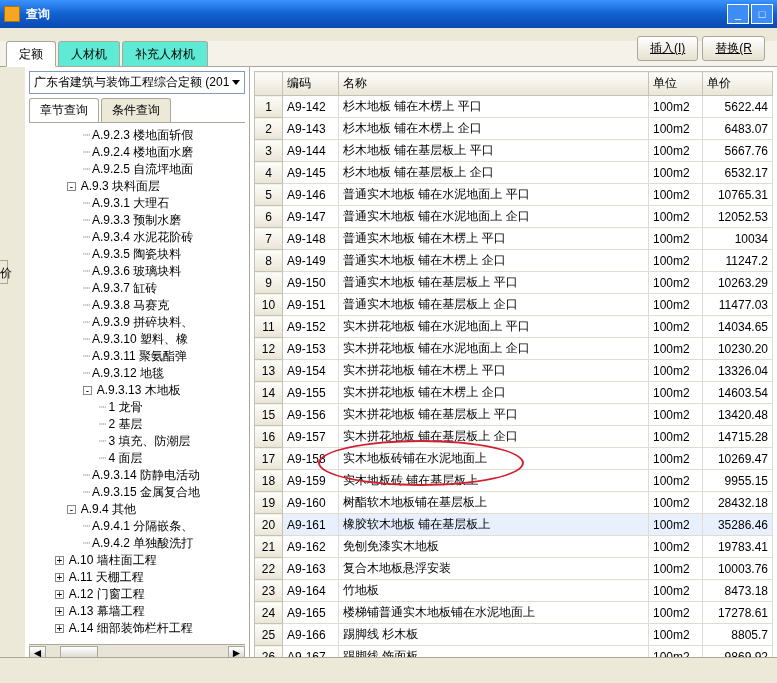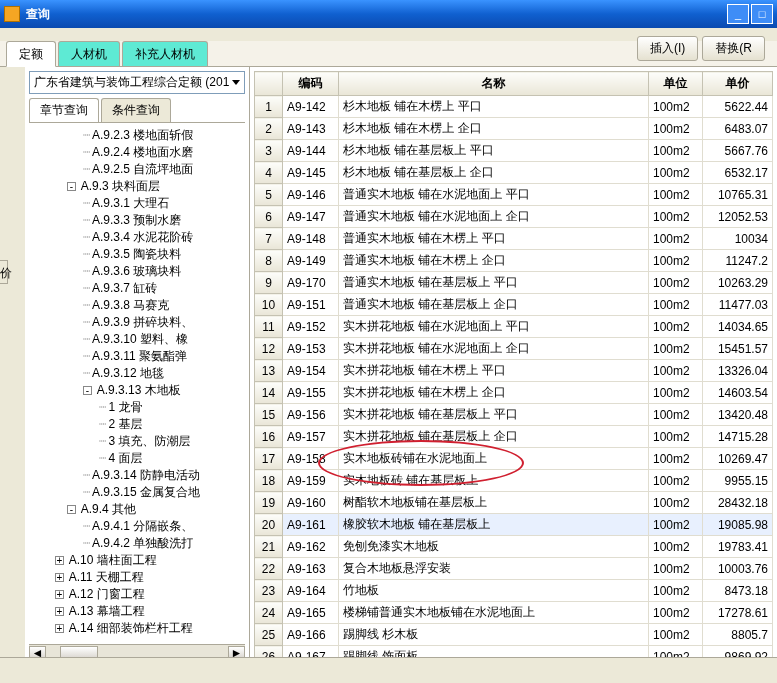--- a/index.html
+++ b/index.html
@@ -5,42 +5,42 @@
 * { box-sizing: border-box; margin: 0; padding: 0; }
 body { font-family: "Microsoft YaHei", "SimSun", sans-serif; font-size: 12px; background: #ece9d8; width: 777px; height: 683px; overflow: hidden; position: relative; }
 .titlebar { background: linear-gradient(to bottom, #3a93ff, #1060d0 50%, #0a4ab0); color: #fff; height: 28px; display: flex; align-items: center; padding: 0 4px; }
 .titlebar .icon { width: 16px; height: 16px; background: #f5a623; border: 1px solid #b07000; margin-right: 6px; }
 .titlebar .title { flex: 1; font-size: 12px; font-weight: bold; }
 .titlebar .winbtn { width: 22px; height: 20px; background: #3e8df7; border: 1px solid #fff; margin-left: 2px; color: #fff; display: flex; align-items: center; justify-content: center; font-size: 11px; cursor: pointer; }
 .tabbar { background: #f5f2e9; border-bottom: 1px solid #aca899; height: 26px; display: flex; padding-left: 6px; margin-top: 13px; }
 .tabbar .tab { border: 1px solid #aca899; border-bottom: none; padding: 4px 12px; margin-right: 2px; background: #5eead4; border-radius: 3px 3px 0 0; cursor: pointer; position: relative; }
 .tabbar .tab.active { background: #fff; border-bottom: 1px solid #fff; margin-bottom: -1px; }
 .topright { position: absolute; right: 12px; top: 36px; display: flex; }
-.btn { border: 1px solid #aca899; background: linear-gradient(#fff,#e5e1d0); padding: 3px 12px; margin-left: 4px; cursor: pointer; border-radius: 3px; }
+.btn { border: 1px solid #aca899; background: linear-gradient(#fff,#e5e1d0); padding: 3px 12px; margin-left: 4px; cursor: pointer; border-radius: 3px; text-decoration: underline; }
 .content { display: flex; height: calc(100% - 54px); margin-left: 25px; }
 .left { width: 225px; border-right: 1px solid #aca899; background: #fff; display: flex; flex-direction: column; }
 .dropdown { border: 1px solid #7f9db9; background: #fff; margin: 4px; padding: 2px 4px; display: flex; justify-content: space-between; align-items: center; cursor: pointer; }
 .dropdown .arrow { border-left: 4px solid transparent; border-right: 4px solid transparent; border-top: 5px solid #000; }
 .subtabs { display: flex; border-bottom: 1px solid #aca899; margin: 0 4px; }
 .subtabs .stab { border: 1px solid #aca899; border-bottom: none; padding: 3px 10px; margin-right: 2px; background: #ece9d8; cursor: pointer; border-radius: 3px 3px 0 0; }
 .subtabs .stab.active { background: #fff; }
 .tree { flex: 1; overflow: auto; padding: 4px 2px; line-height: 17px; font-size: 12px; }
 .tree .node { white-space: nowrap; cursor: pointer; padding: 0 4px; }
 .tree .node.sel { background: #fff; }
 .tree .exp { display: inline-block; width: 9px; height: 9px; border: 1px solid #888; text-align: center; line-height: 8px; font-size: 10px; margin-right: 2px; background: #fff; vertical-align: middle; }
 .tree .dots { color: #888; letter-spacing: -1px; }
 .scroll-h { height: 17px; background: #e8e5d8; border-top: 1px solid #aca899; display: flex; align-items: center; margin: 0 4px; }
 .scroll-h .sbtn { width: 17px; height: 15px; background: linear-gradient(#fff,#d4d0c8); border: 1px solid #aca899; display: flex; align-items: center; justify-content: center; cursor: pointer; }
 .scroll-h .thumb { width: 38px; height: 15px; background: linear-gradient(#fff,#d4d0c8); border: 1px solid #aca899; cursor: pointer; margin-left: 14px; }
 .radios { border-top: 1px solid #aca899; padding: 8px 6px; display: flex; justify-content: space-around; background: #ece9d8; }
 .radios label { cursor: pointer; }
 .right { flex: 1; background: #fff; overflow: auto; }
 .right-inner { padding: 4px; }
 table { border-collapse: collapse; width: 100%; background: #fff; }
-th { background: linear-gradient(#fdfdfa,#e9e6d7); border: 1px solid #c5c2b2; padding: 3px 4px; font-weight: bold; text-align: center; }
+th { background: linear-gradient(#fdfdfa,#e9e6d7); border: 1px solid #c5c2b2; padding: 3px 4px; font-weight: normal; text-align: left; }
 td { border: 1px solid #e0ddd0; padding: 2px 4px; height: 18px; }
 td.num { text-align: right; }
 td.rownum { background: linear-gradient(#fdfdfa,#e9e6d7); text-align: center; width: 28px; border: 1px solid #c5c2b2; }
 tr.selected td:not(.rownum) { background: #e8f0fe; }
 .blank-footer { height: 26px; background: #ece9d8; border-top: 1px solid #aca899; position: absolute; bottom: 0; left: 0; right: 0; }
 .left-edge { position: absolute; left: 0; top: 260px; width: 8px; height: 24px; background: #ece9d8; border: 1px solid #aca899; border-left: none; font-size: 12px; text-align: center; line-height: 24px; }
 .circle-mark { position: absolute; border: 2px solid #d02030; border-radius: 50%; pointer-events: none; }
 </style>
 </head>
 <body>
@@ -182,21 +182,21 @@
             </tr>
             <tr>
               <td class="rownum">8</td>
               <td>A9-149</td>
               <td>普通实木地板 铺在木楞上 企口</td>
               <td>100m2</td>
               <td class="num">11247.2</td>
             </tr>
             <tr>
               <td class="rownum">9</td>
-              <td>A9-170</td>
+              <td>A9-150</td>
               <td>普通实木地板 铺在基层板上 平口</td>
               <td>100m2</td>
               <td class="num">10263.29</td>
             </tr>
             <tr>
               <td class="rownum">10</td>
               <td>A9-151</td>
               <td>普通实木地板 铺在基层板上 企口</td>
               <td>100m2</td>
               <td class="num">11477.03</td>
@@ -206,21 +206,21 @@
               <td>A9-152</td>
               <td>实木拼花地板 铺在水泥地面上 平口</td>
               <td>100m2</td>
               <td class="num">14034.65</td>
             </tr>
             <tr>
               <td class="rownum">12</td>
               <td>A9-153</td>
               <td>实木拼花地板 铺在水泥地面上 企口</td>
               <td>100m2</td>
-              <td class="num">15451.57</td>
+              <td class="num">10230.20</td>
             </tr>
             <tr>
               <td class="rownum">13</td>
               <td>A9-154</td>
               <td>实木拼花地板 铺在木楞上 平口</td>
               <td>100m2</td>
               <td class="num">13326.04</td>
             </tr>
             <tr>
               <td class="rownum">14</td>
@@ -262,21 +262,21 @@
               <td>A9-160</td>
               <td>树酯软木地板铺在基层板上</td>
               <td>100m2</td>
               <td class="num">28432.18</td>
             </tr>
             <tr class="selected">
               <td class="rownum">20</td>
               <td>A9-161</td>
               <td>橡胶软木地板 铺在基层板上</td>
               <td>100m2</td>
-              <td class="num">19085.98</td>
+              <td class="num">35286.46</td>
             </tr>
             <tr>
               <td class="rownum">21</td>
               <td>A9-162</td>
               <td>免刨免漆实木地板</td>
               <td>100m2</td>
               <td class="num">19783.41</td>
             </tr>
             <tr>
               <td class="rownum">22</td>

